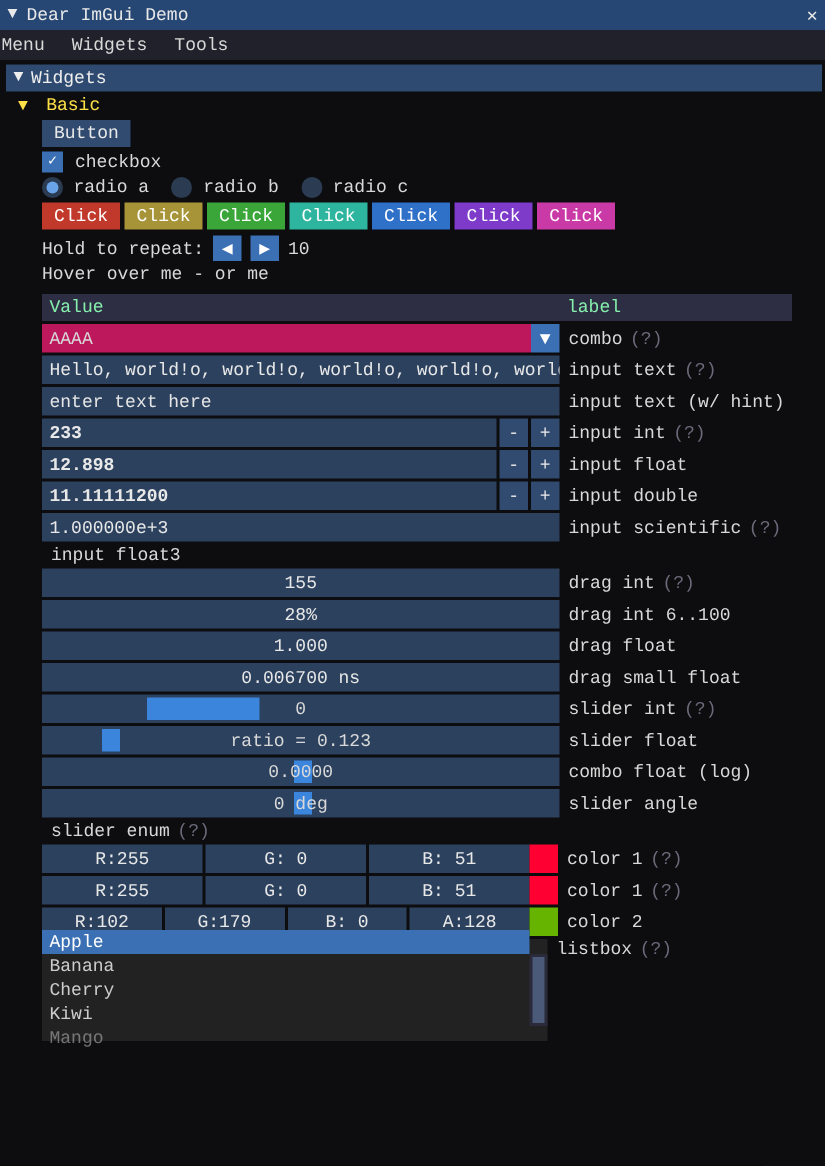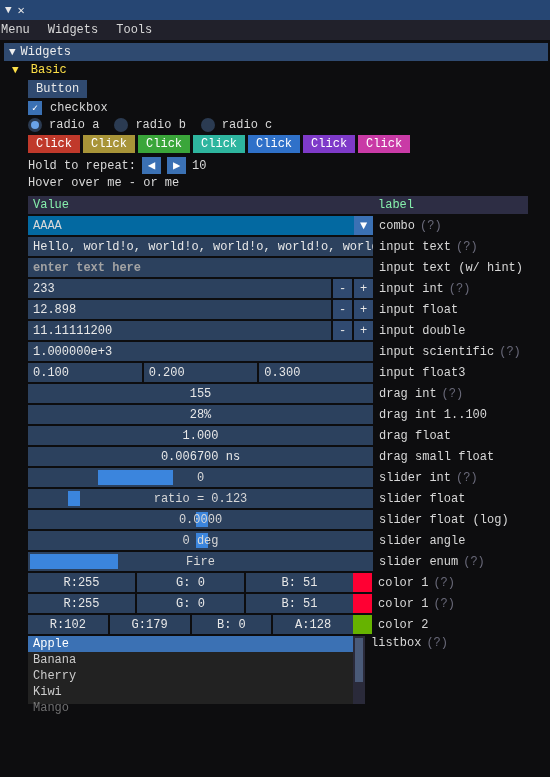--- a/index.html
+++ b/index.html
@@ -79,47 +79,48 @@
   height:19px;
   display:flex;
   align-items:center;
   padding:0 5px;
   color:#e8e8e8;
   overflow:hidden;
   white-space:nowrap;
 }
 .fld.center { justify-content:center; }
 .combo { width:345px; display:flex; }
-.combo .val { flex:1; background:#0369a1; height:19px; display:flex; align-items:center; padding:0 5px;}
+.combo .val { flex:1; background:#be185d; height:19px; display:flex; align-items:center; padding:0 5px;}
 .combo .ar { width:19px; height:19px; background:#3b71b4; display:flex; align-items:center; justify-content:center; color:#fff;}
 .stepper { display:flex; gap:2px; }
-.stepper .main { flex:1; }
+.stepper .main { flex:1;font-weight:bold; }
 .stepbtn { width:19px; height:19px; background:#304a70; display:flex; align-items:center; justify-content:center; color:#e8e8e8;}
 .slide { background:#2c415e; height:19px; position:relative; display:flex; align-items:center; justify-content:center;}
 .slide .grab { position:absolute; top:2px; bottom:2px; background:#3b85dd;}
 .color-chip { width:19px; height:19px; }
-.listbox { background:#222; width:337px; height:68px; display:flex;}
+.listbox { background:#222; width:337px; height:68px; display:flex;align-items:center;}
 .listbox .items { flex:1; }
 .listbox .item { padding:1px 5px; color:#ccc;}
 .listbox .item.sel { background:#3b71b4; color:#fff;}
 .listbox .sb { width:12px; background:#2a2a3a;}
 .f3 { display:flex; gap:2px; width:345px;}
 .f3 .fld { flex:1; }
 .col-grp { display:flex; gap:2px; width:325px;}
 .col-grp .fld { flex:1; justify-content:center;}
 .w345 { width:345px; }
-.placeholder { color:#a3a3a3;font-weight:bold; }
+.placeholder { color:#e5e5e5; }
 </style>
 </head>
 <body>
 
 <div class="window">
 
   <div class="titlebar">
     <span class="tri">▼</span>
+    <span class="title">Dear ImGui Demo</span>
     <span class="close">✕</span>
   </div>
 
   <div class="menubar">
     <span>Menu</span>
     <span>Widgets</span>
     <span>Tools</span>
   </div>
 
   <div class="content">
@@ -237,47 +238,36 @@
 
       <div class="field-row">
         <div class="fld w345">
             <span>1.000000e+3</span>
           </div>
         <span class="label">input scientific</span>
         <span class="help">(?)</span>
       </div>
 
       <div class="field-row">
-        <div class="f3">
-          <div class="fld">
-              <span>0.100</span>
-            </div>
-          <div class="fld">
-              <span>0.200</span>
-            </div>
-          <div class="fld">
-              <span>0.300</span>
-            </div>
-        </div>
         <span class="label">input float3</span>
       </div>
 
       <div class="field-row">
         <div class="fld center w345">
             <span>155</span>
           </div>
         <span class="label">drag int</span>
         <span class="help">(?)</span>
       </div>
 
       <div class="field-row">
         <div class="fld center w345">
             <span>28%</span>
           </div>
-        <span class="label">drag int 1..100</span>
+        <span class="label">drag int 6..100</span>
       </div>
 
       <div class="field-row">
         <div class="fld center w345">
             <span>1.000</span>
           </div>
         <span class="label">drag float</span>
       </div>
 
       <div class="field-row">
@@ -302,36 +292,32 @@
           <span style="position:relative;">ratio = 0.123</span>
         </div>
         <span class="label">slider float</span>
       </div>
 
       <div class="field-row">
         <div class="slide w345">
           <div class="grab" style="left:168px; width:12px;"></div>
           <span style="position:relative;">0.0000</span>
         </div>
-        <span class="label">slider float (log)</span>
+        <span class="label">combo float (log)</span>
       </div>
 
       <div class="field-row">
         <div class="slide w345">
           <div class="grab" style="left:168px; width:12px;"></div>
           <span style="position:relative;">0 deg</span>
         </div>
         <span class="label">slider angle</span>
       </div>
 
       <div class="field-row">
-        <div class="slide w345">
-          <div class="grab" style="left:2px; width:88px;"></div>
-          <span style="position:relative;">Fire</span>
-        </div>
         <span class="label">slider enum</span>
         <span class="help">(?)</span>
       </div>
 
       <div class="field-row">
         <div class="col-grp">
           <div class="fld">
               <span>R:255</span>
             </div>
           <div class="fld">

